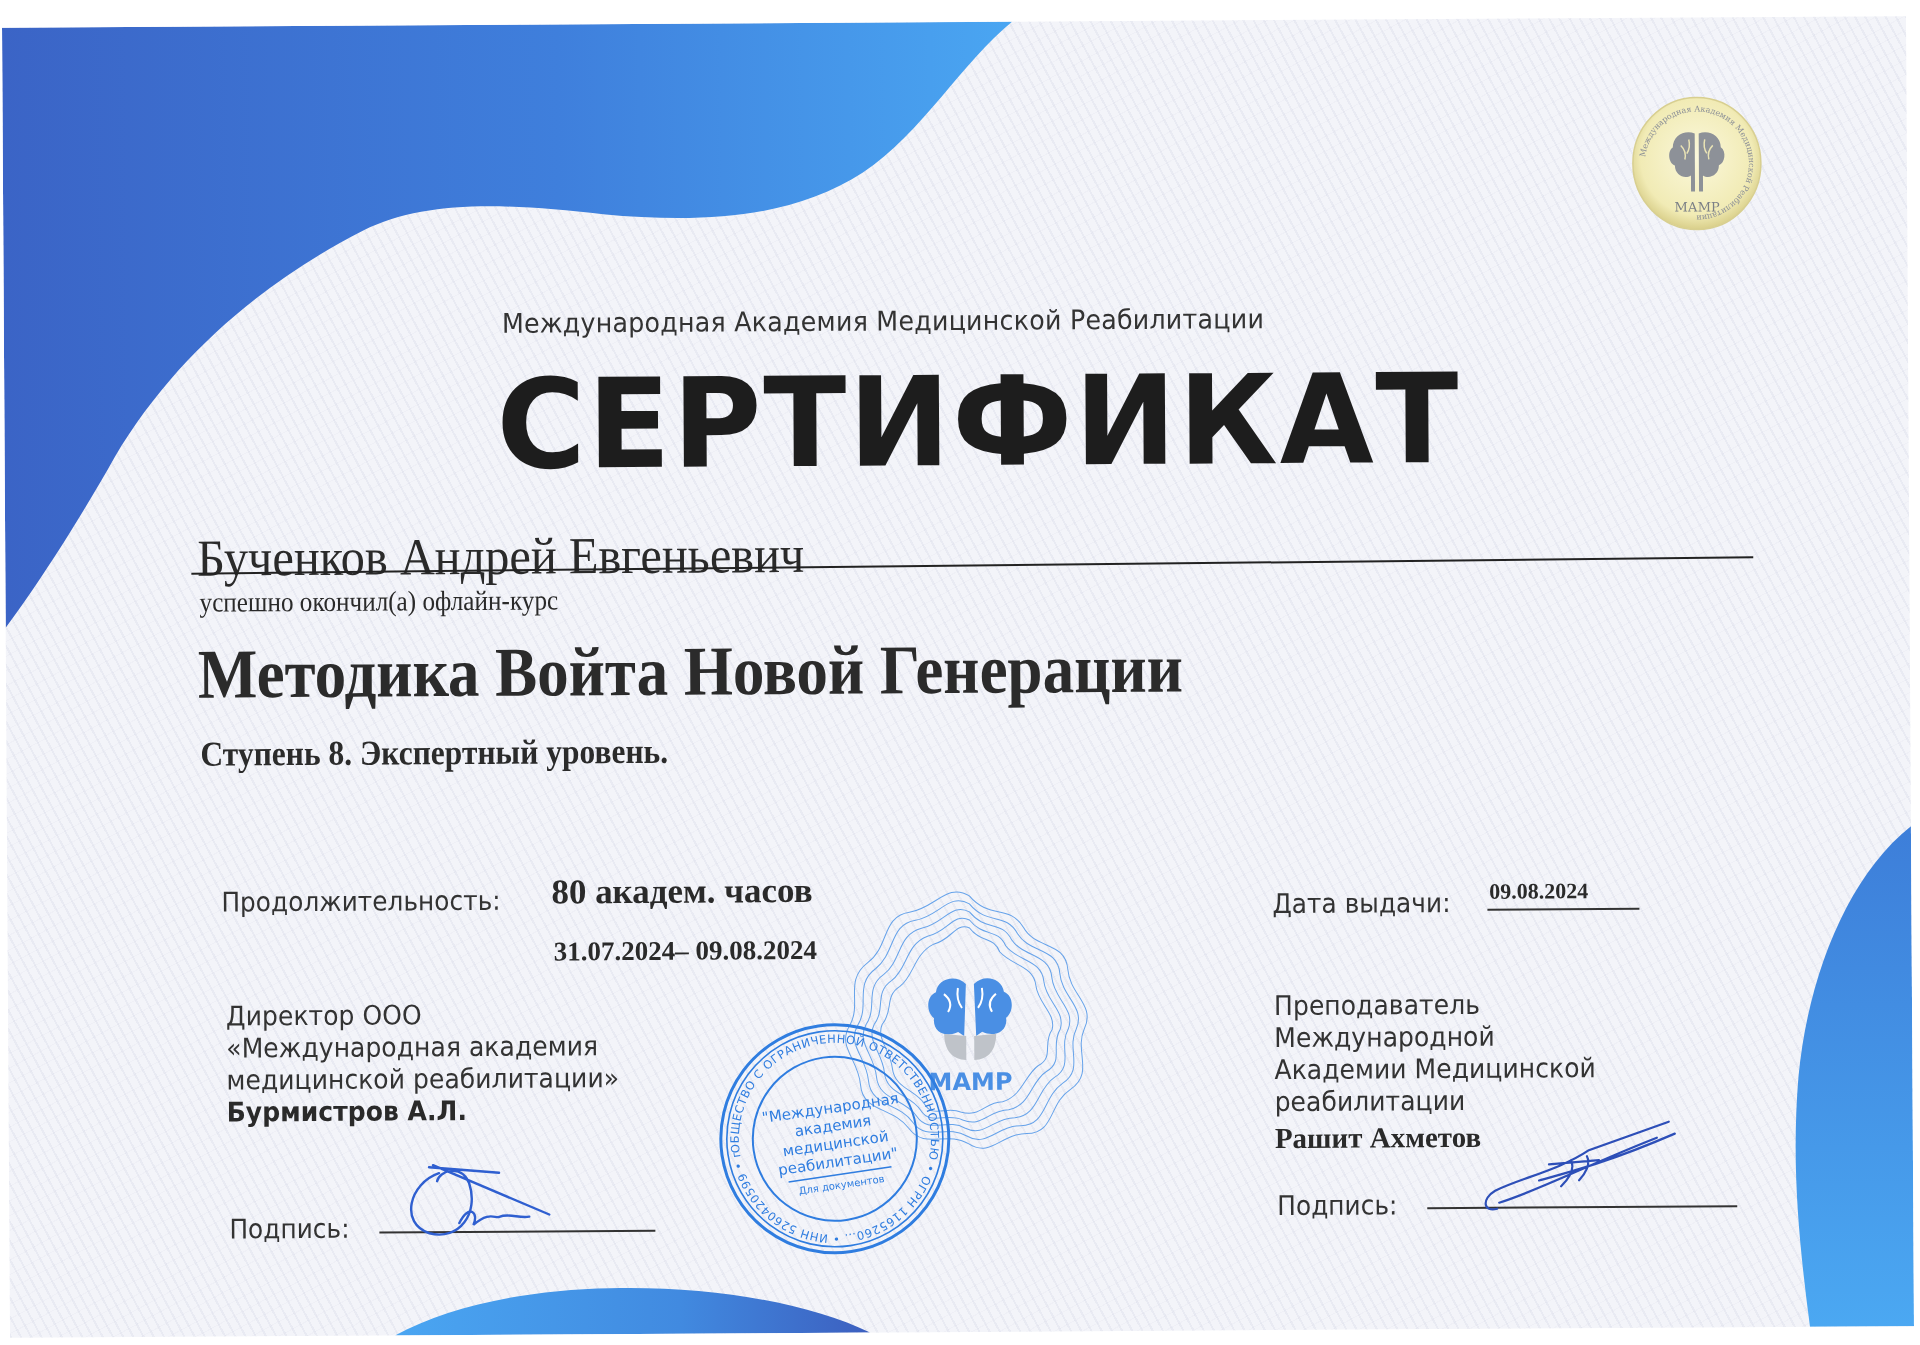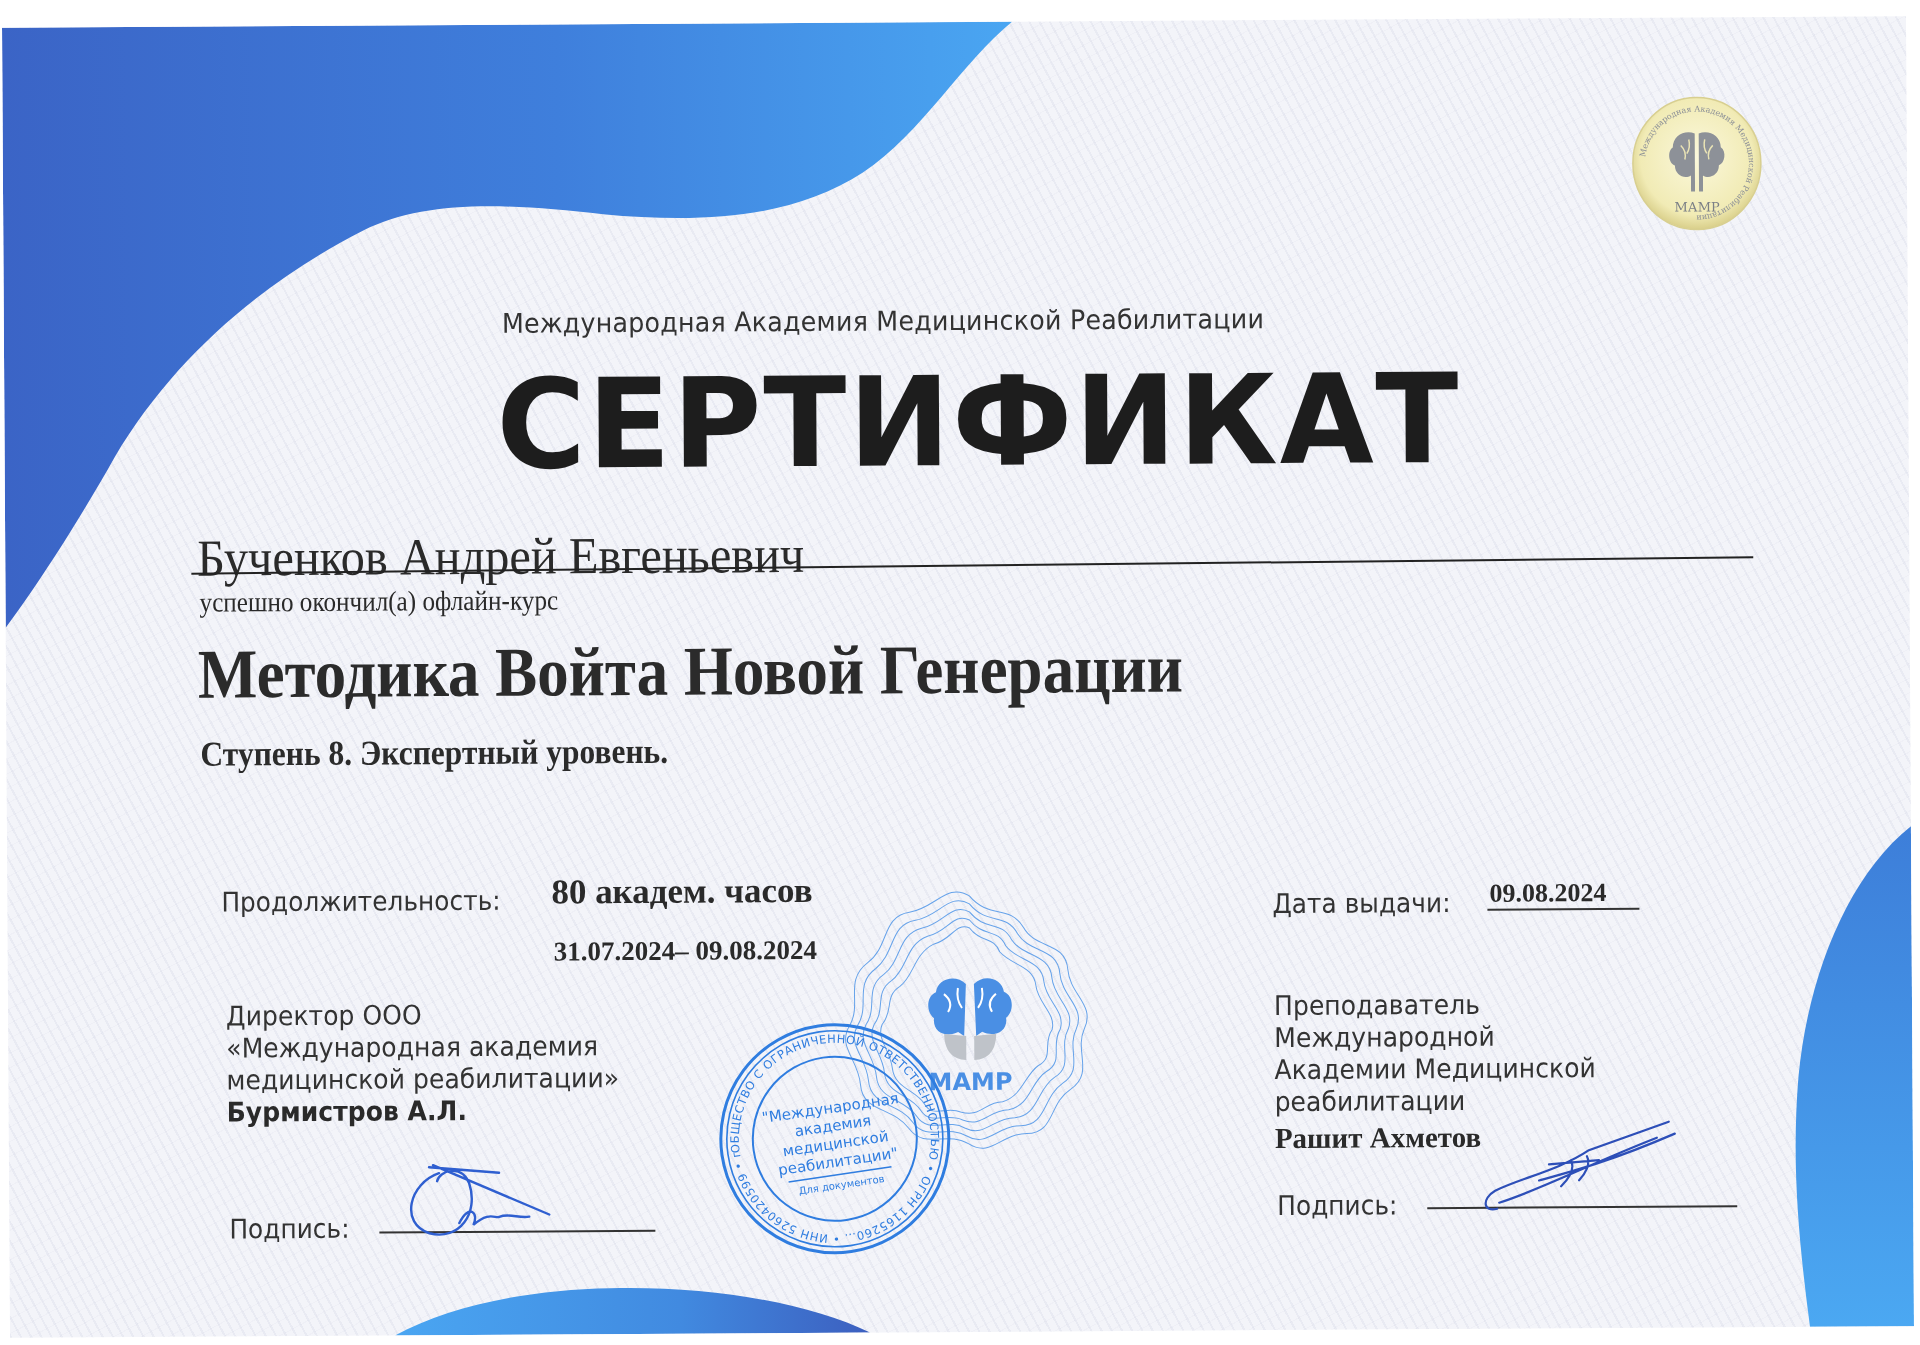--- a/index.html
+++ b/index.html
@@ -157,21 +157,21 @@
     .issue-label {
       left: 1265px; top: 868px;
       font-size: 27px;
       color: #333;
       font-family: "DejaVu Sans", sans-serif;
       transform: scaleX(0.92);
       transform-origin: left;
     }
     .issue-value {
       left: 1482px; top: 860px;
-      font-size: 26px;
+      font-size: 22px;
       font-weight: bold;
       color: #2a2a2a;
       font-family: "Liberation Serif", serif;
     }
     .issue-underline {
       position: absolute;
       left: 1480px; top: 890px;
       width: 152px;
       height: 2px;
       background: #333;

